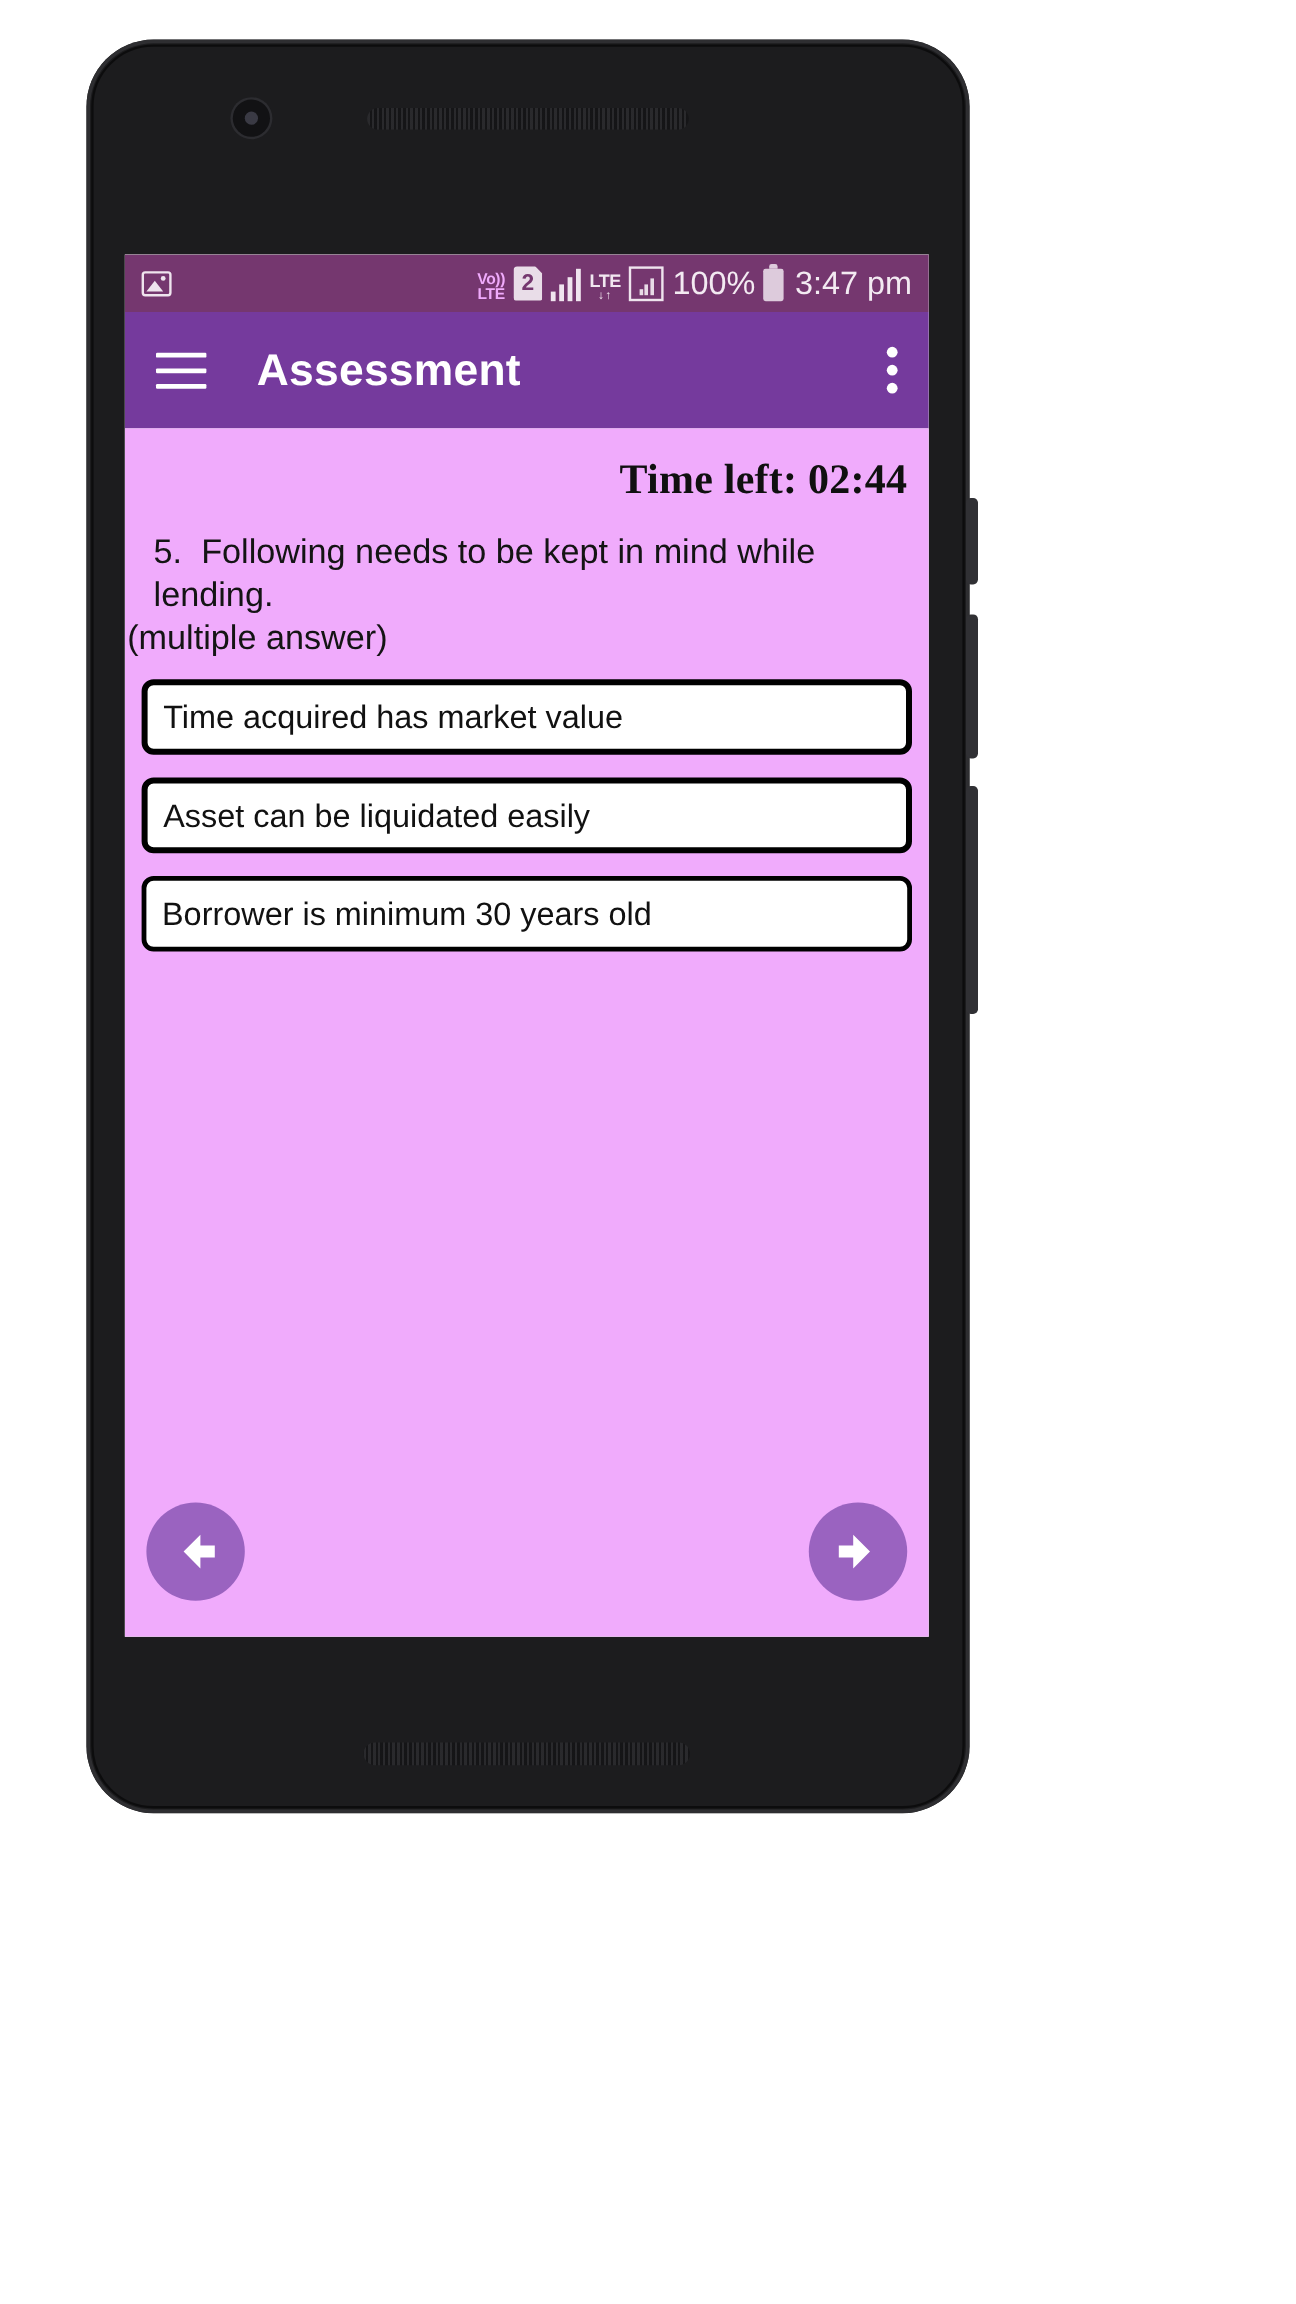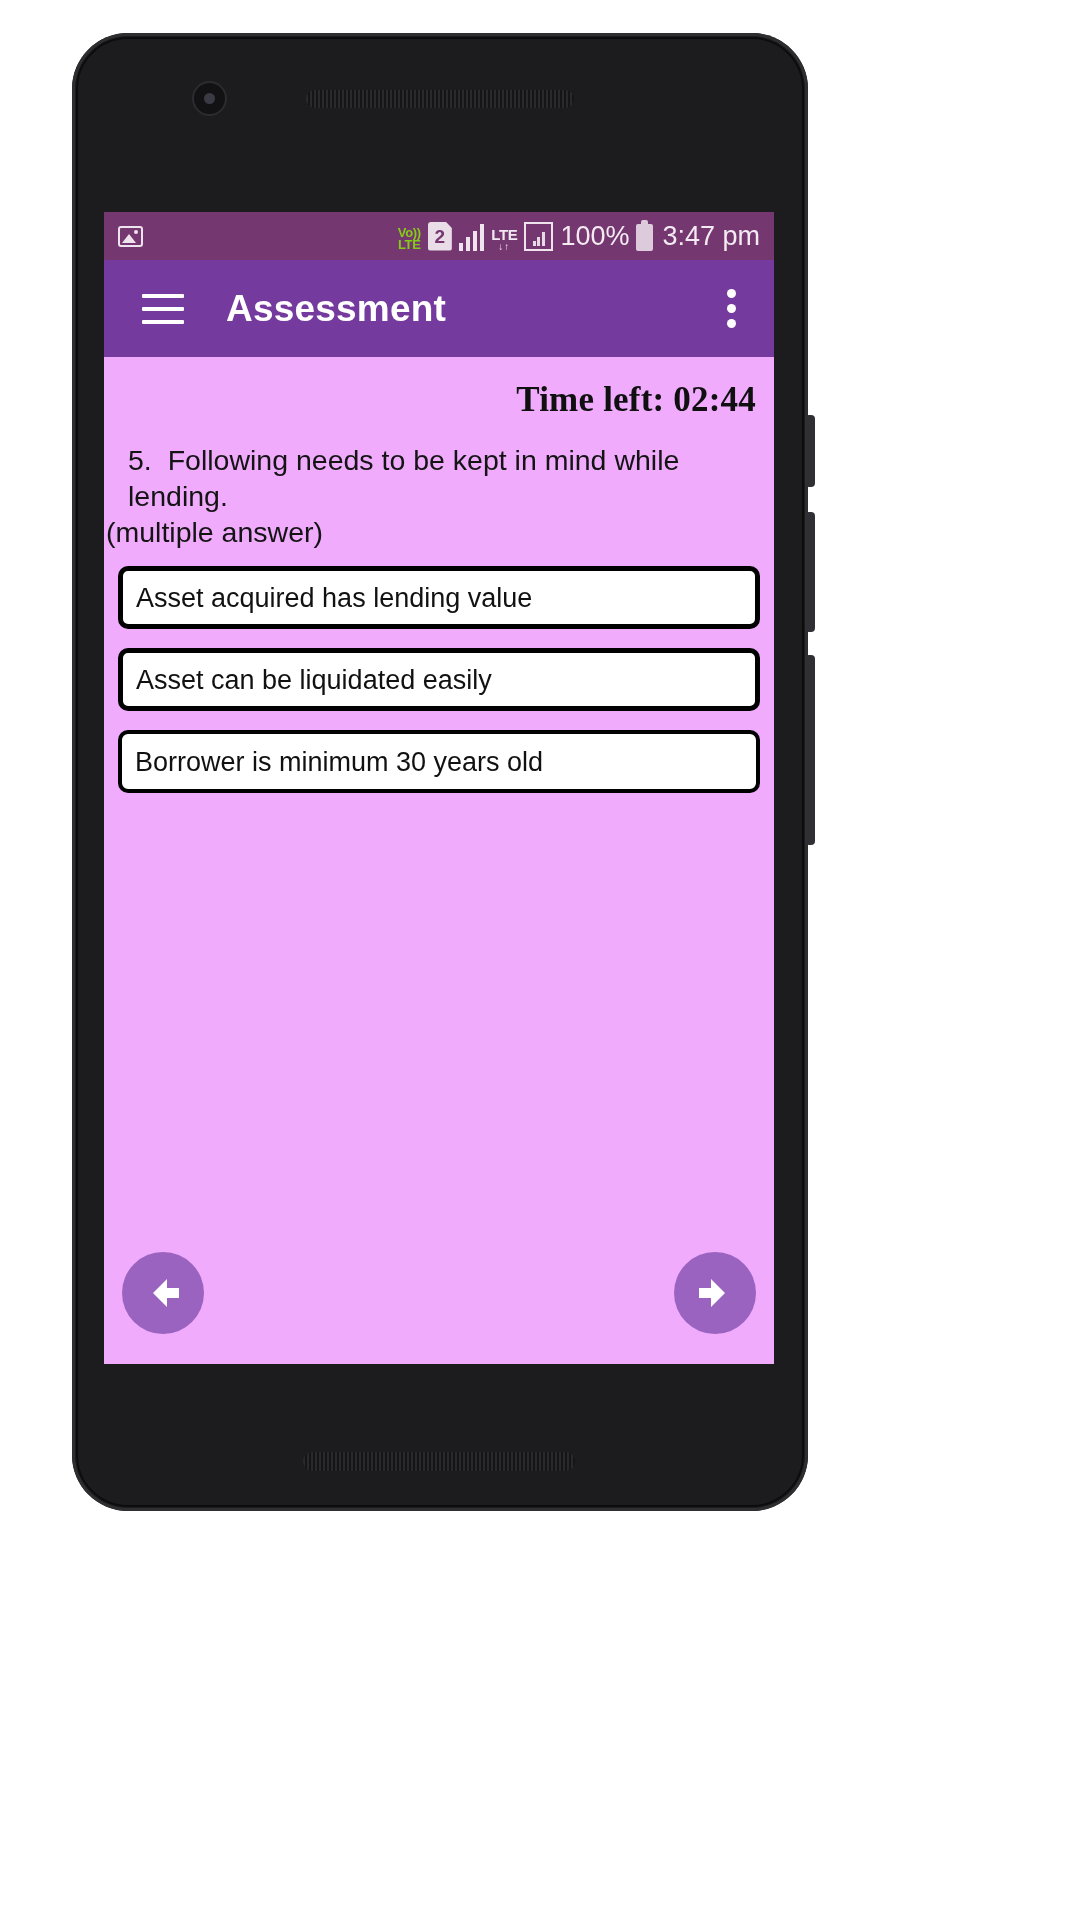--- a/index.html
+++ b/index.html
@@ -145,21 +145,21 @@
     border-radius: 50%;
     background: #efe4ee;
   }
 
   .ic-volte {
     font-size: 13px;
     line-height: 12px;
     font-weight: bold;
     text-align: center;
     letter-spacing: -0.3px;
-    color: #84cc16;
+    color: #f0abfc;
   }
   .ic-volte span { display: block; }
 
   .ic-sim {
     width: 24px; height: 29px;
     background: #e9dde8;
     color: #75376f;
     border-radius: 3px;
     font-size: 19px;
     font-weight: bold;
@@ -231,21 +231,21 @@
 
   
   .app-bar {
     position: absolute;
     left: 0; top: 48px;
     width: 670px;
     height: 97px;
     background: #753a9d;
     display: flex;
     align-items: center;
-    padding: 0 38px;
+    padding: 0 26px;
     box-sizing: border-box;
   }
   .hamburger {
     width: 42px; height: 30px;
     display: flex;
     flex-direction: column;
     justify-content: space-between;
     cursor: pointer;
   }
   .hamburger i { display: block; height: 4px; background: #ffffff; border-radius: 1px; }
@@ -409,21 +409,21 @@
       <div class="timer">Time left: 02:44</div>
 
       <div class="question">
         <span>5.</span>&nbsp;
         <span>Following needs to be kept in mind while lending.</span>
       </div>
       <div class="q-sub">(multiple answer)</div>
 
       <div class="options">
         <div class="option">
-          <span class="option-label">Asset acquired has lending value</span>
+          <span class="option-label">Time acquired has market value</span>
         </div>
         <div class="option">
           <span class="option-label">Asset can be liquidated easily</span>
         </div>
         <div class="option thin">
           <span class="option-label">Borrower is minimum 30 years old</span>
         </div>
       </div>
 
       <div class="nav-arrow prev">

